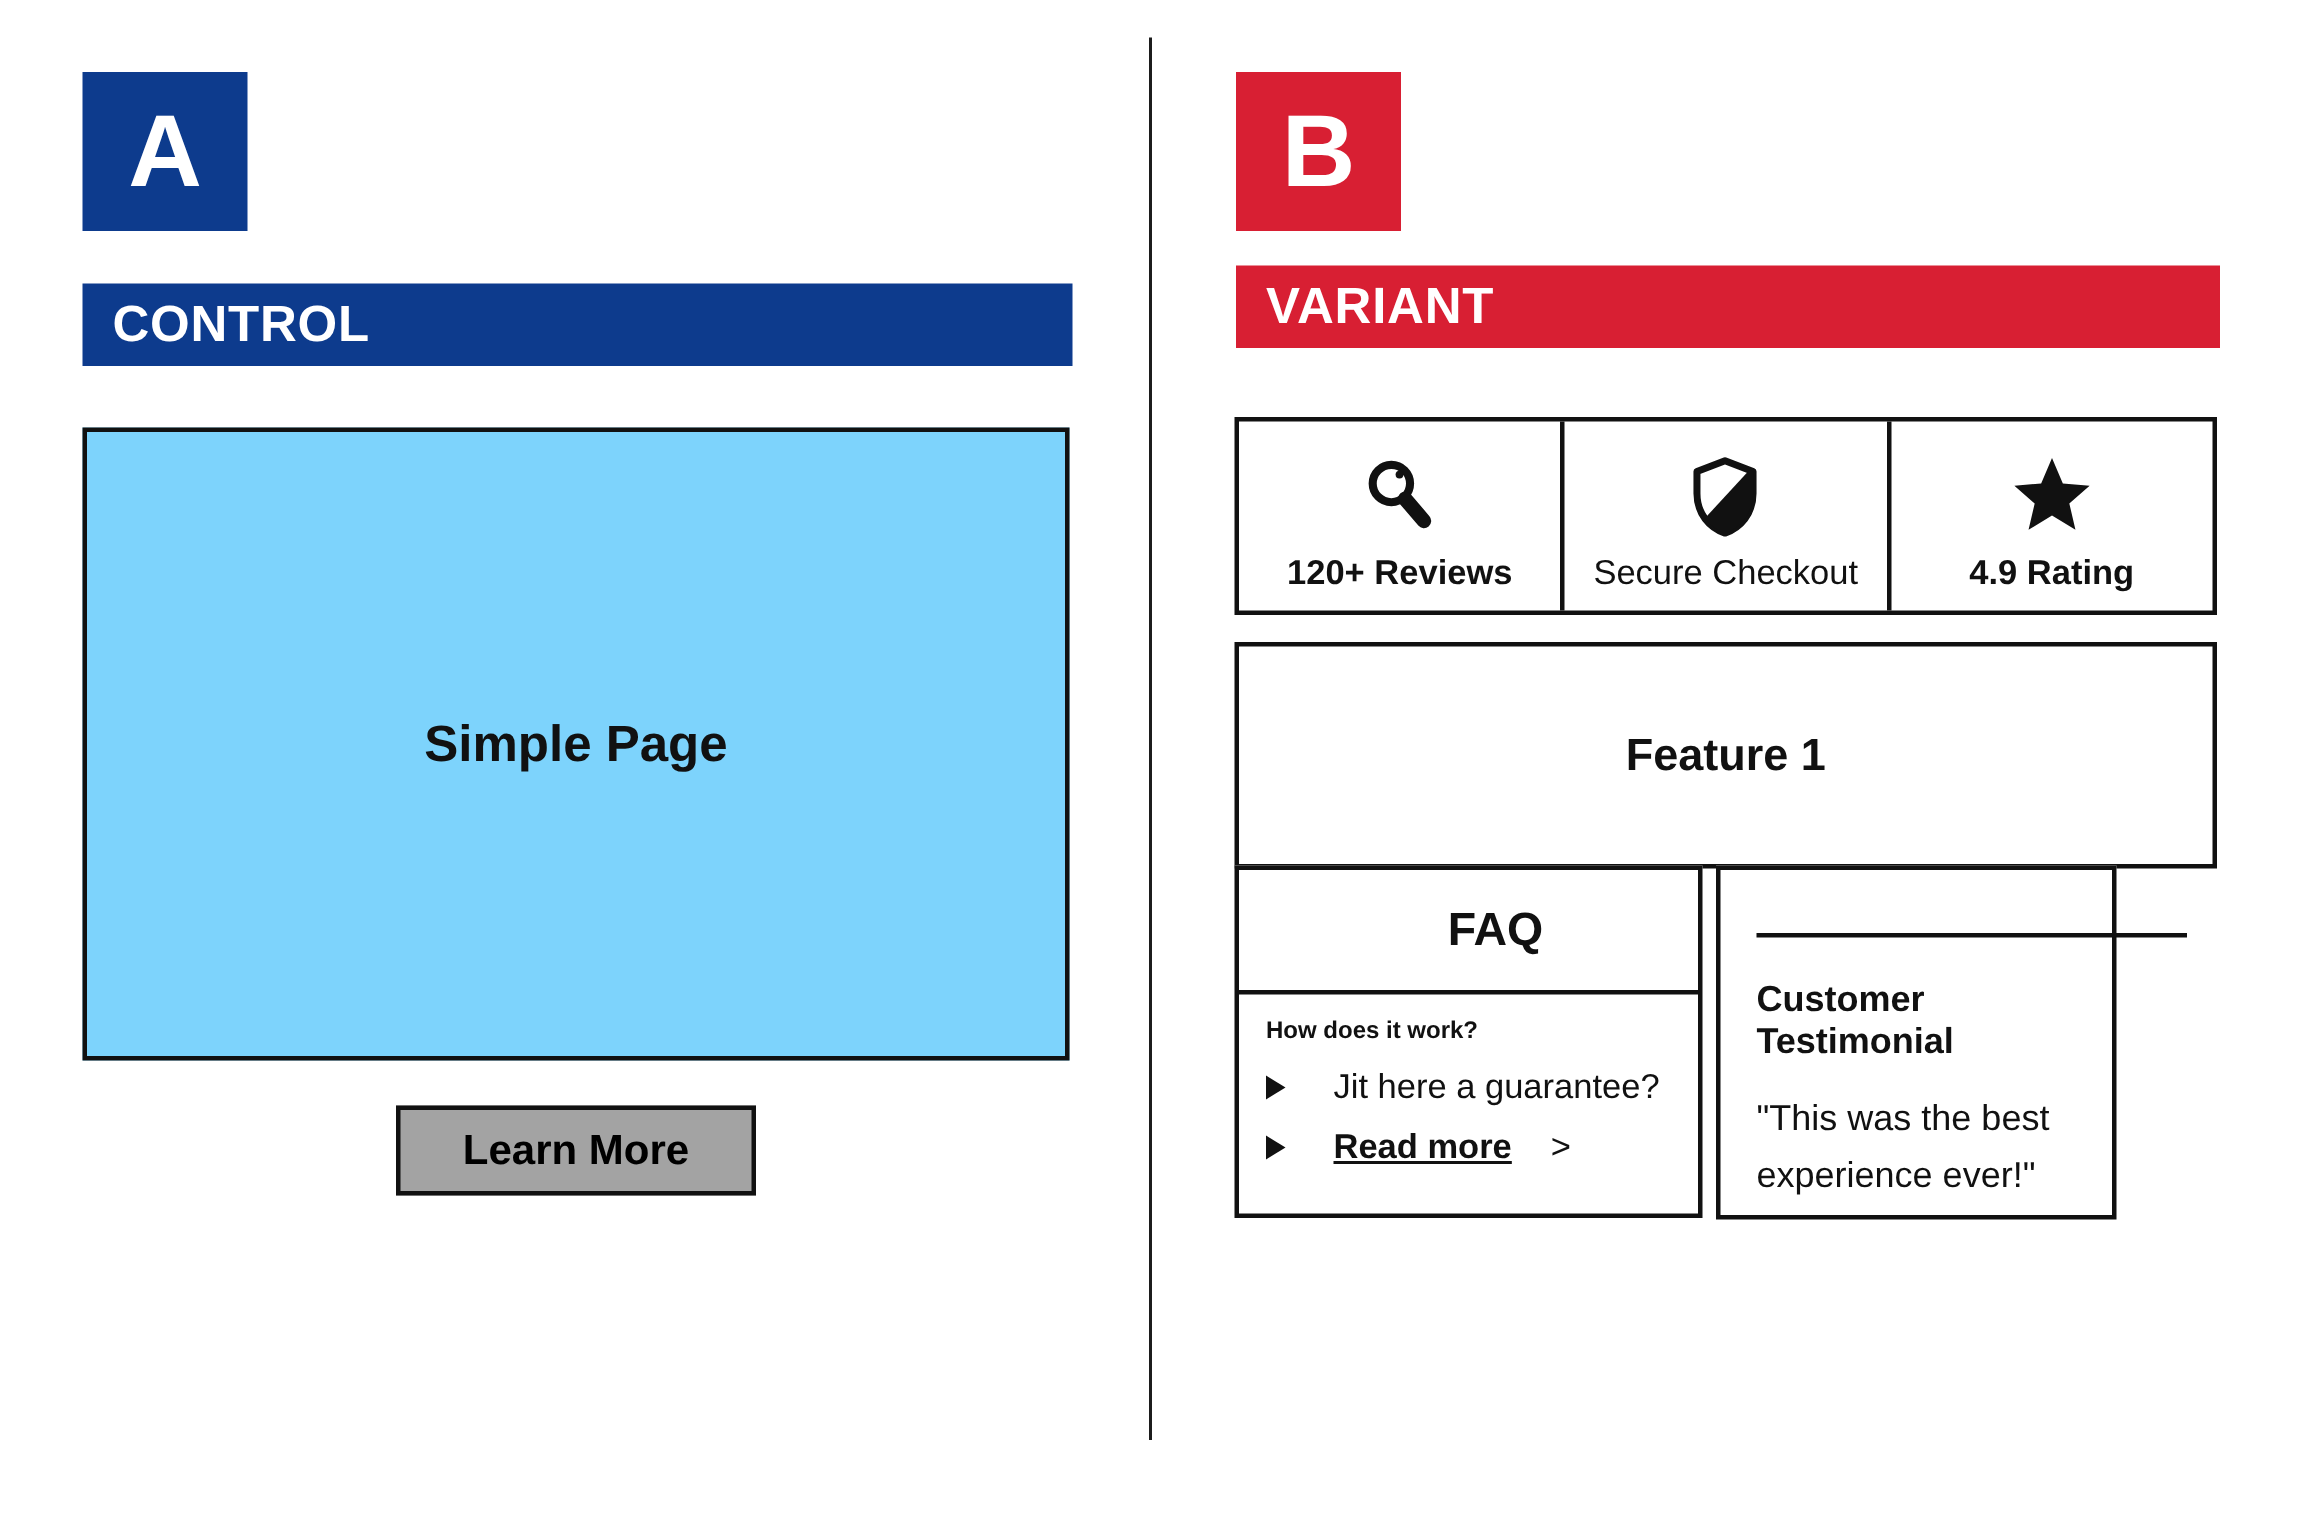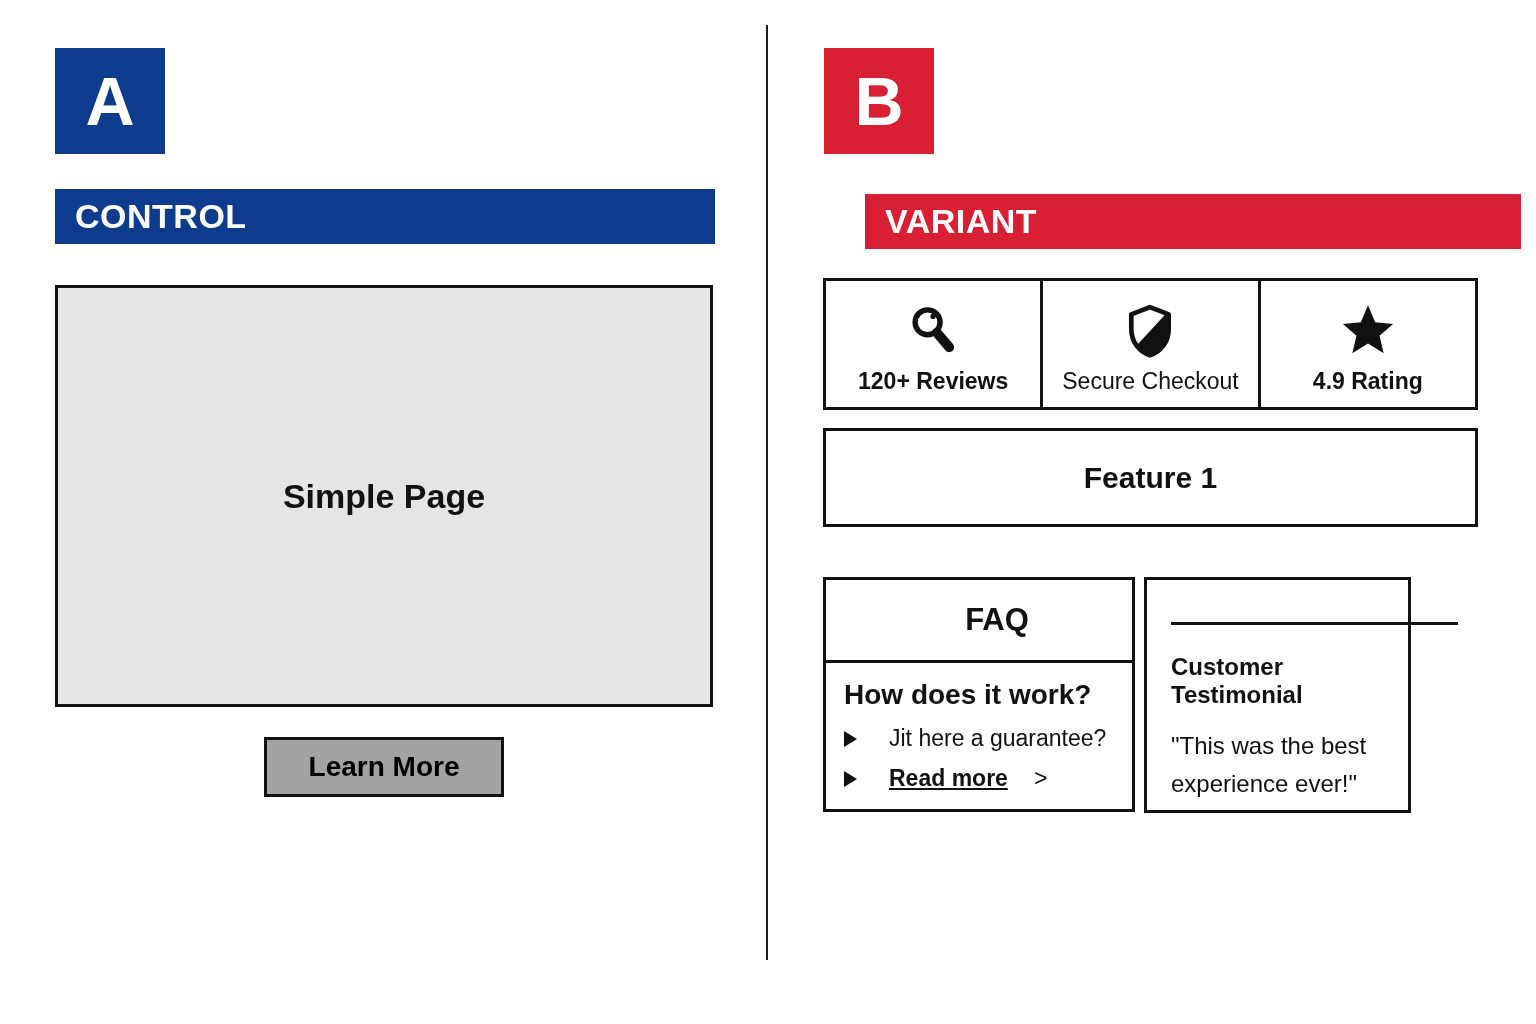--- a/index.html
+++ b/index.html
@@ -33,26 +33,26 @@
   .badge-a { left: 55px; top: 48px; background: var(--blue); }
   .badge-b { left: 824px; top: 48px; background: var(--red); }
 
   
   .bar {
     height: 55px; display: flex; align-items: center;
     color: #fff; font-weight: bold; font-size: 34px;
     padding-left: 20px; letter-spacing: 0.5px;
   }
   .bar-control { left: 55px; top: 189px; width: 660px; background: var(--blue); }
-  .bar-variant { left: 824px; top: 194px; width: 656px; background: var(--red); margin-left: 41px; }
+  .bar-variant { left: 824px; top: 177px; width: 656px; background: var(--red); }
 
   
   .simple-box {
     left: 55px; top: 285px; width: 658px; height: 422px;
-    background: #e5e5e5; border: 3px solid var(--ink);
+    background: #7dd3fc; border: 3px solid var(--ink);
     display: flex; align-items: center; justify-content: center;
     font-weight: bold; font-size: 34px;
   }
   .learn-more {
     left: 264px; top: 737px; width: 240px; height: 60px;
     background: #a3a3a3; border: 3px solid var(--ink);
     display: flex; align-items: center; justify-content: center;
     font-weight: bold; font-size: 28px;
     font-family: "Liberation Sans", sans-serif;
     cursor: pointer;
@@ -70,21 +70,21 @@
     align-items: center; justify-content: flex-end;
     padding: 10px 4px 12px;
   }
   .trust-cell + .trust-cell { border-left: 3px solid var(--ink); }
   .trust-icon { height: 62px; display: flex; align-items: center; justify-content: center; margin-bottom: 6px; }
   .trust-label { font-size: 23px; font-weight: bold; white-space: nowrap; }
   .trust-label.regular { font-weight: normal; }
 
   
   .feature-row {
-    left: 823px; top: 428px; width: 655px; height: 99px;
+    left: 823px; top: 428px; width: 655px; height: 151px;
     border: 3px solid var(--ink); background: #fff;
     display: flex;
     gap: 12px;
   }
   .feature-cell {
     flex: 1; display: flex; align-items: center; justify-content: center;
     font-weight: bold; font-size: 30px;
   }
   .feature-cell + .feature-cell { border-left: 3px solid var(--ink); }
 
@@ -93,21 +93,21 @@
     left: 823px; top: 577px; width: 312px; height: 235px;
     border: 3px solid var(--ink); background: #fff;
     display: flex; flex-direction: column;
   }
   .faq-header {
     height: 83px; border-bottom: 3px solid var(--ink);
     display: flex; align-items: center; justify-content: center;
     font-weight: bold; font-size: 31px; padding-left: 36px;
   }
   .faq-body { padding: 16px 18px 0; }
-  .faq-question { font-weight: bold; font-size: 28px; margin-bottom: 14px; }
+  .faq-question { font-weight: bold; font-size: 16px; margin-bottom: 14px; }
   .faq-bullet { display: flex; align-items: center; font-size: 23px; margin-bottom: 13px; gap: 19px; }
   .tri {
     width: 0; height: 0; flex: 0 0 auto;
     border-left: 13px solid var(--ink);
     border-top: 8px solid transparent;
     border-bottom: 8px solid transparent;
     margin-right: 13px;
   }
   .read-more-link {
     font-weight: bold; text-decoration: underline;

